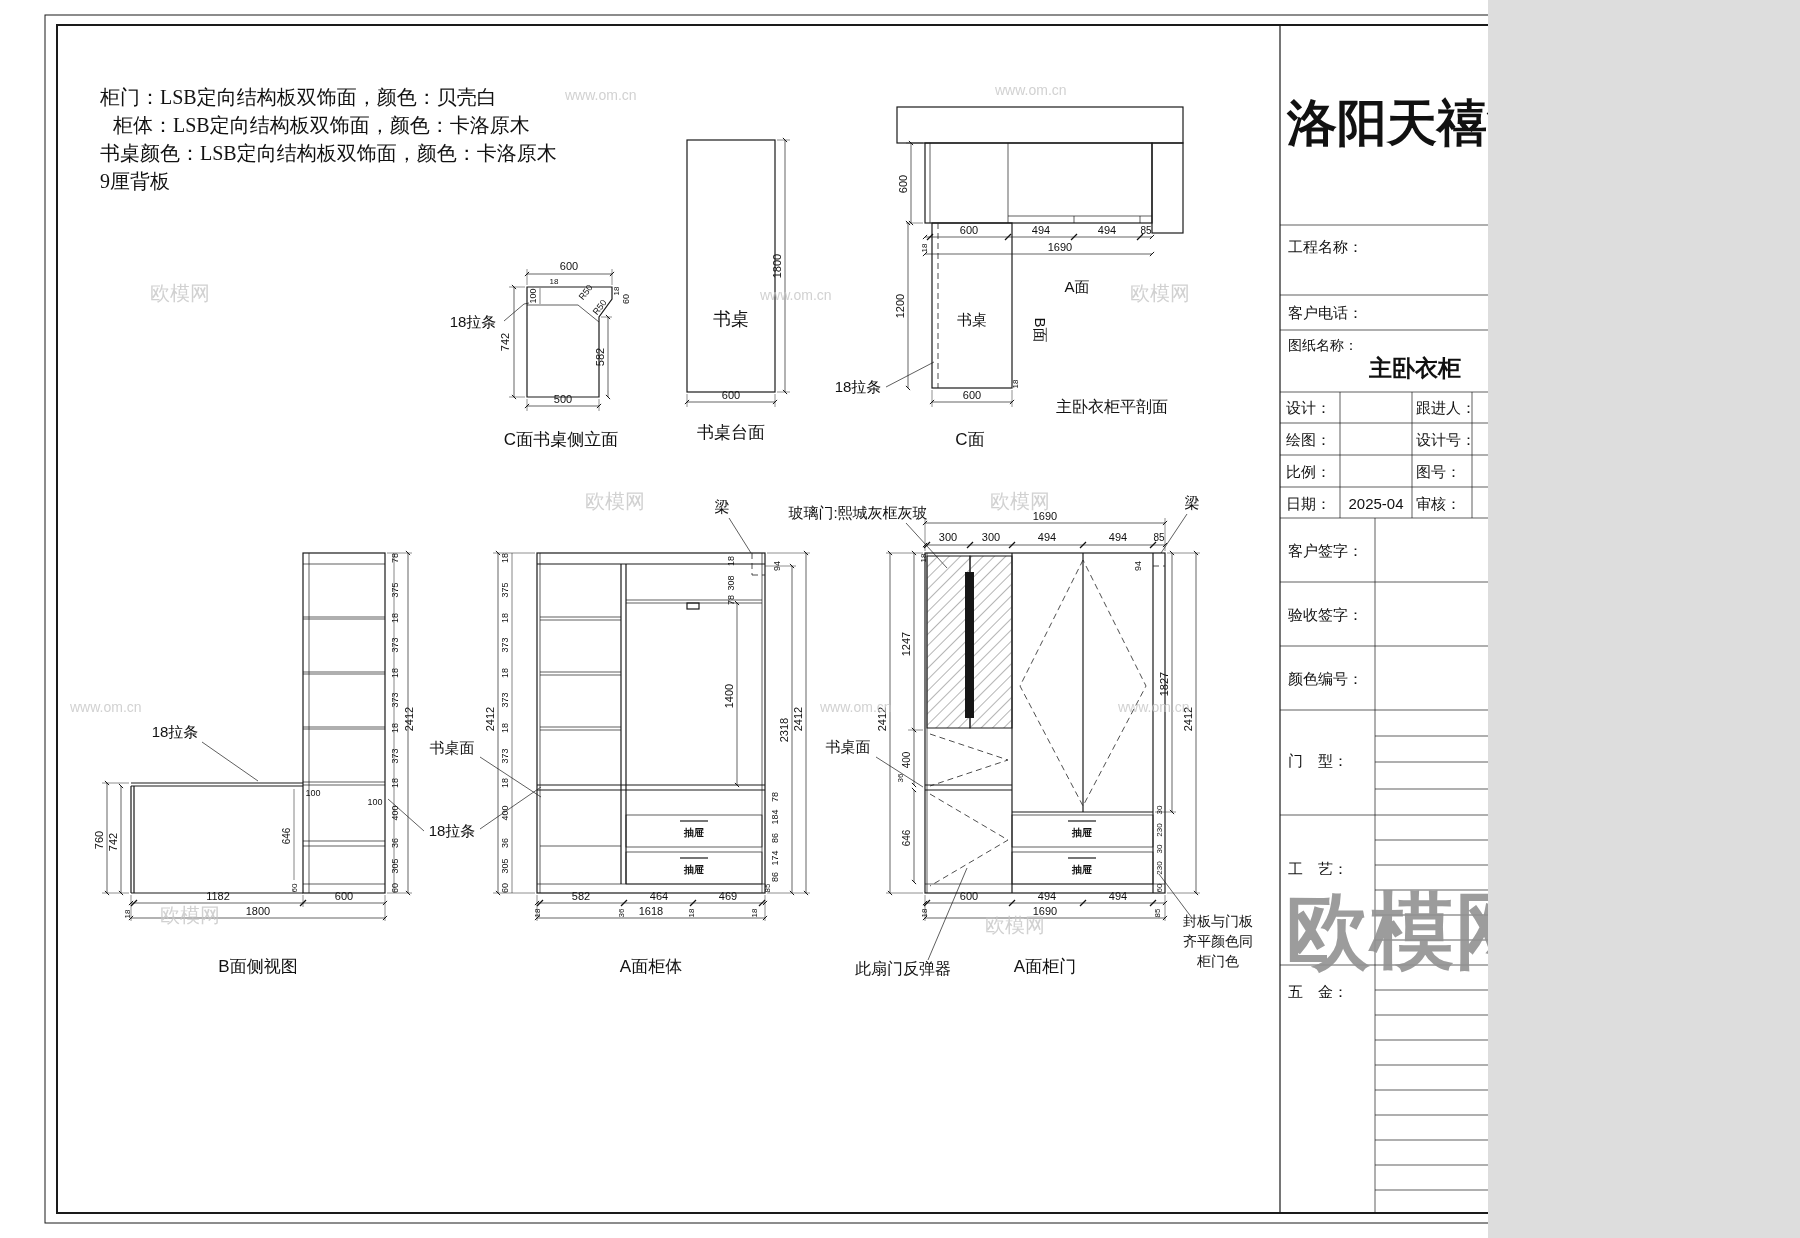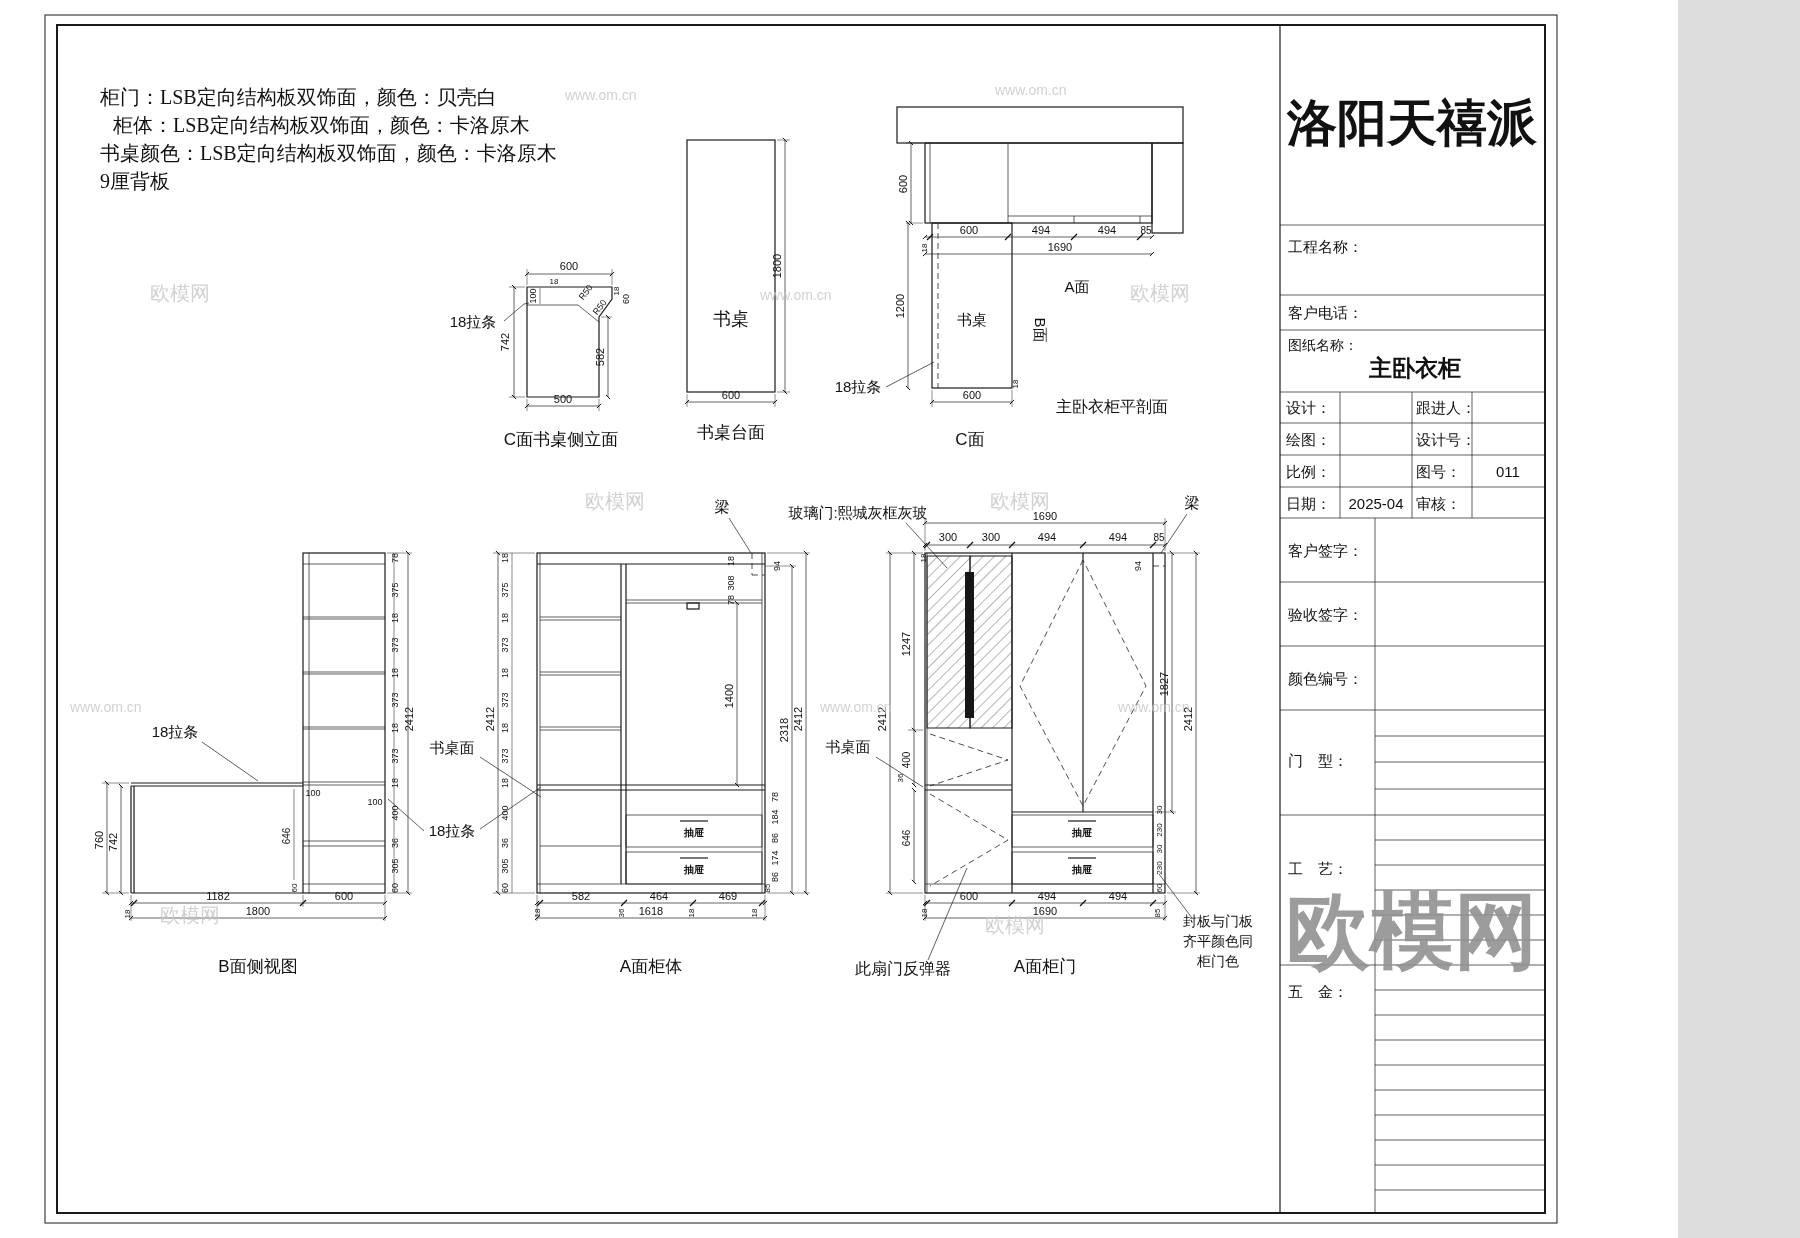--- a/index.html
+++ b/index.html
@@ -1,16 +1,16 @@
 <!DOCTYPE html>
 <html><head>
 <meta charset="utf-8">
 <style>
   html,body{margin:0;padding:0;background:#ddd}
-  .sheet{position:relative;width:1678px;height:1238px;background:#fff;font-family:"Liberation Sans",sans-serif;overflow:hidden}
+  .sheet{position:relative;width:1488px;height:1238px;background:#fff;font-family:"Liberation Sans",sans-serif;overflow:hidden}
   svg{position:absolute;left:0;top:0}
   .ln{stroke:#1a1a1a;stroke-width:1.2;fill:none}
   .thin{stroke:#1a1a1a;stroke-width:.7;fill:none}
   .dash{stroke:#222;stroke-width:.8;fill:none;stroke-dasharray:6 4}
   .dim{stroke:#222;stroke-width:.7;fill:none;marker-start:url(#tk);marker-end:url(#tk)}
   .dim2{stroke:#222;stroke-width:.55;fill:none}
   .ext{stroke:#333;stroke-width:.55;fill:none}
   .tks{stroke:#111;stroke-width:1.2}
   text{fill:#111;font-family:"Liberation Sans",sans-serif}
   .d11{font-size:11px;text-anchor:middle}

